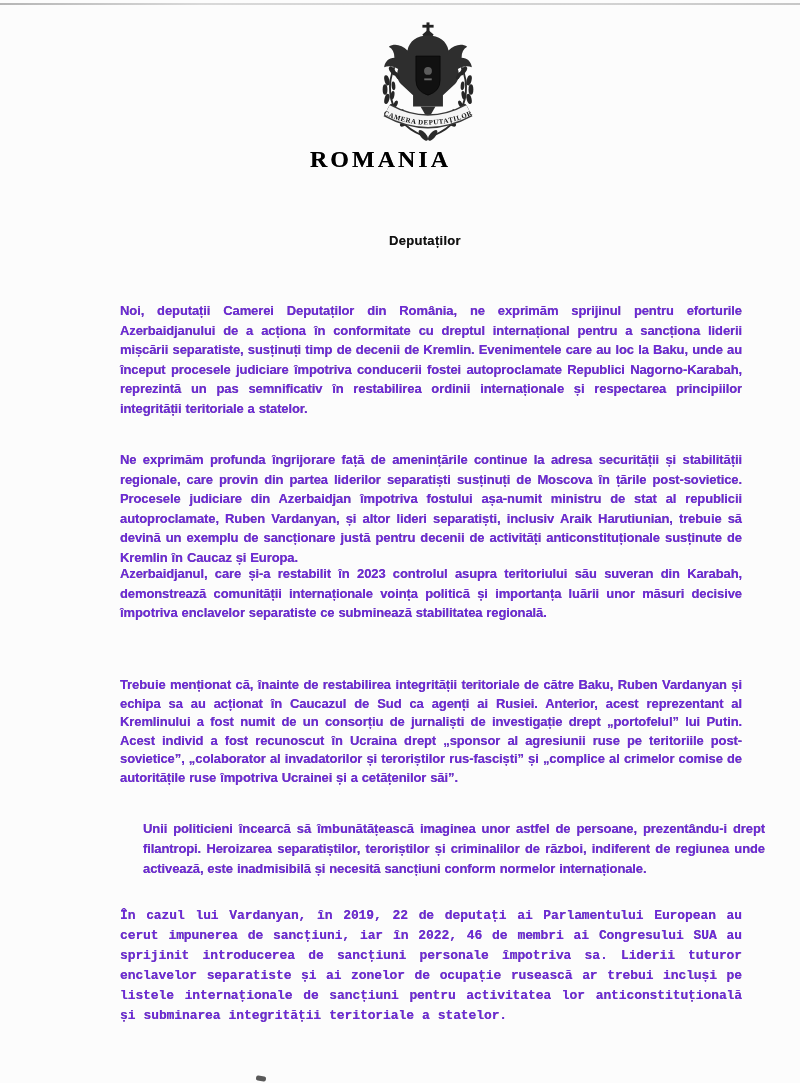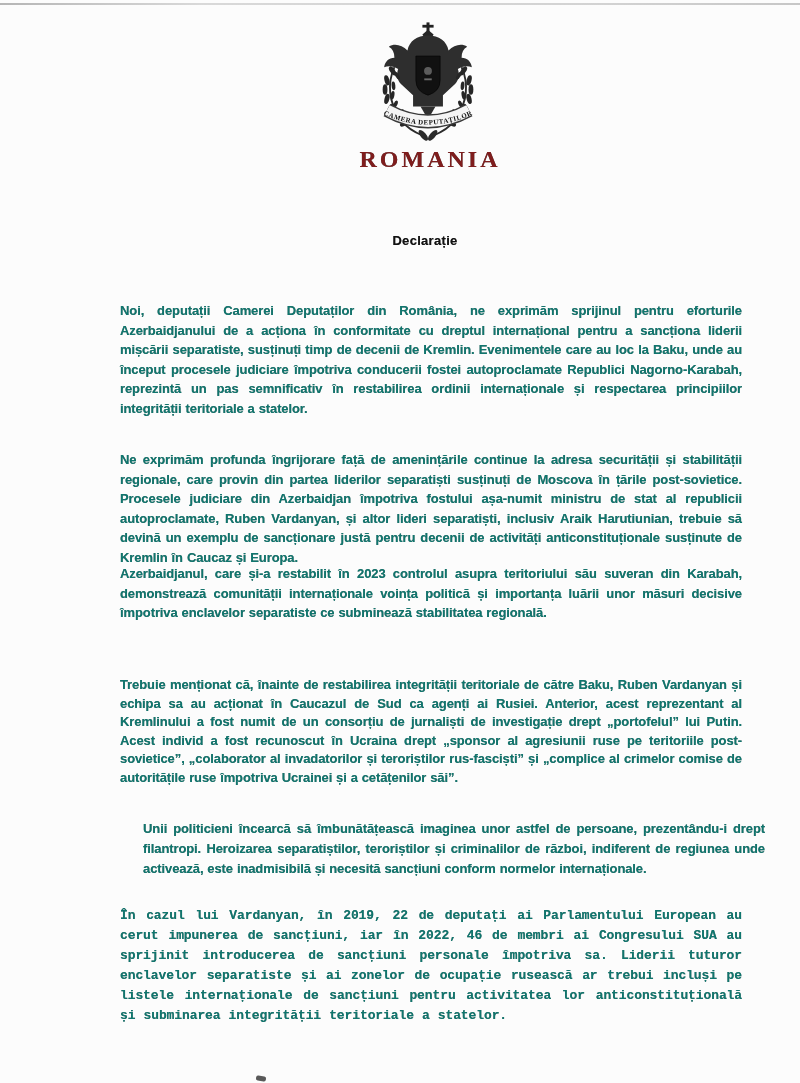--- a/index.html
+++ b/index.html
@@ -12,33 +12,33 @@
     position:absolute;top:3px;left:0;width:800px;height:2px;
     background:linear-gradient(90deg,#a9a9a9,#d2d2d2 25%,#cbcbcb 75%,#bdbdbd);
     opacity:.85;
   }
   .scan-speck{
     position:absolute;left:256px;top:1076px;width:10px;height:5px;
     background:#3c3c3c;border-radius:2px;transform:rotate(9deg);opacity:.85;
   }
   .emblem{position:absolute;left:372px;top:20px;width:112px;height:128px;}
   .country{
-    position:absolute;top:146px;left:310px;width:240px;text-align:center;
+    position:absolute;top:146px;left:310px;width:240px;text-align:left;
     font-family:"Liberation Serif",serif;font-weight:700;font-size:24px;
-    letter-spacing:3px;color:#7f1d1d;
+    letter-spacing:3px;color:#000000;
     text-shadow:0 0 .6px rgba(0,0,0,.65);
   }
   .doc-title{
     position:absolute;top:233px;left:300px;width:250px;text-align:center;
     font-size:13px;font-weight:700;color:#121212;letter-spacing:.3px;
     text-shadow:0 0 .5px rgba(0,0,0,.6);
   }
   .para{
     position:absolute;left:120px;width:622px;margin:0;
-    text-align:justify;font-size:13px;font-weight:700;color:#0f766e;
+    text-align:justify;font-size:13px;font-weight:700;color:#6d28d9;
     line-height:19.5px;letter-spacing:-0.1px;word-spacing:.4px;
     text-shadow:0 0 .5px rgba(25,25,25,.55);
   }
   .para.p1{top:301px;}
   .para.p2{top:450px;}
   .para.p3{top:564px;}
   .para.p4{top:676px;line-height:18.5px;}
   .para.p5{top:819px;line-height:20px;margin-left:23px;}
   .para.p6{top:906px;line-height:20px;font-family:Liberation Mono, monospace;}
 </style>
@@ -107,21 +107,21 @@
         <textPath href="#bandtext" startOffset="50%" text-anchor="middle">CAMERA DEPUTAȚILOR</textPath>
       </text>
 
       <ellipse cx="55" cy="121" rx="3" ry="7" transform="rotate(-40 55 121)" fill="#2b2b2b"></ellipse>
       <ellipse cx="65" cy="121" rx="3" ry="7" transform="rotate(40 65 121)" fill="#2b2b2b"></ellipse>
     </svg>
   </div>
 
   <div class="country">ROMANIA</div>
 
-  <div class="doc-title">Declarație</div>
+  <div class="doc-title">Deputaților</div>
 
   <p class="para p1">Noi, deputații Camerei Deputaților din România, ne exprimăm sprijinul pentru eforturile Azerbaidjanului de a acționa în conformitate cu dreptul internațional pentru a sancționa liderii mișcării separatiste, susținuți timp de decenii de Kremlin. Evenimentele care au loc la Baku, unde au început procesele judiciare împotriva conducerii fostei autoproclamate Republici Nagorno-Karabah, reprezintă un pas semnificativ în restabilirea ordinii internaționale și respectarea principiilor integrității teritoriale a statelor.</p>
   <p class="para p2">Ne exprimăm profunda îngrijorare față de amenințările continue la adresa securității și stabilității regionale, care provin din partea liderilor separatiști susținuți de Moscova în țările post-sovietice. Procesele judiciare din Azerbaidjan împotriva fostului așa-numit ministru de stat al republicii autoproclamate, Ruben Vardanyan, și altor lideri separatiști, inclusiv Araik Harutiunian, trebuie să devină un exemplu de sancționare justă pentru decenii de activități anticonstituționale susținute de Kremlin în Caucaz și Europa.</p>
   <p class="para p3">Azerbaidjanul, care și-a restabilit în 2023 controlul asupra teritoriului său suveran din Karabah, demonstrează comunității internaționale voința politică și importanța luării unor măsuri decisive împotriva enclavelor separatiste ce subminează stabilitatea regională.</p>
   <p class="para p4">Trebuie menționat că, înainte de restabilirea integrității teritoriale de către Baku, Ruben Vardanyan și echipa sa au acționat în Caucazul de Sud ca agenți ai Rusiei. Anterior, acest reprezentant al Kremlinului a fost numit de un consorțiu de jurnaliști de investigație drept „portofelul” lui Putin. Acest individ a fost recunoscut în Ucraina drept „sponsor al agresiunii ruse pe teritoriile post-sovietice”, „colaborator al invadatorilor și teroriștilor rus-fasciști” și „complice al crimelor comise de autoritățile ruse împotriva Ucrainei și a cetățenilor săi”.</p>
   <p class="para p5">Unii politicieni încearcă să îmbunătățească imaginea unor astfel de persoane, prezentându-i drept filantropi. Heroizarea separatiștilor, teroriștilor și criminalilor de război, indiferent de regiunea unde activează, este inadmisibilă și necesită sancțiuni conform normelor internaționale.</p>
   <p class="para p6">În cazul lui Vardanyan, în 2019, 22 de deputați ai Parlamentului European au cerut impunerea de sancțiuni, iar în 2022, 46 de membri ai Congresului SUA au sprijinit introducerea de sancțiuni personale împotriva sa. Liderii tuturor enclavelor separatiste și ai zonelor de ocupație rusească ar trebui incluși pe listele internaționale de sancțiuni pentru activitatea lor anticonstituțională și subminarea integrității teritoriale a statelor.</p>
 
   <div class="scan-speck"></div>
 

